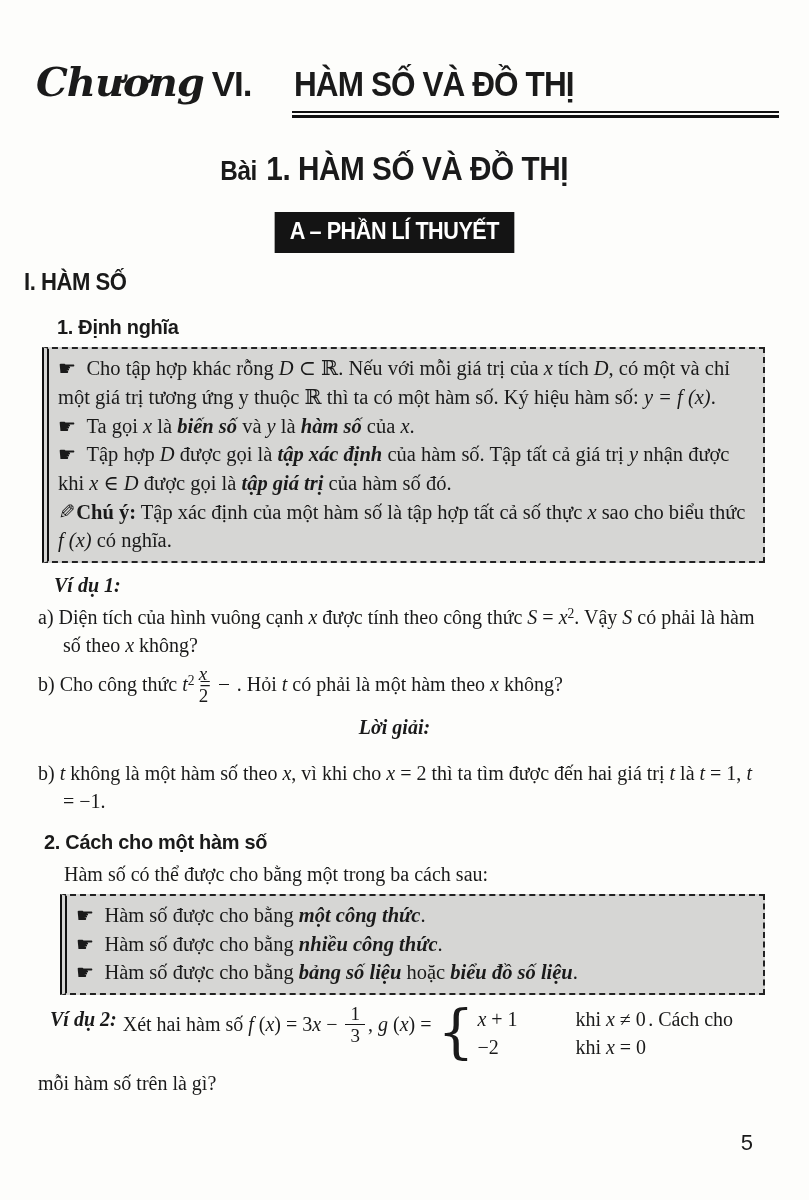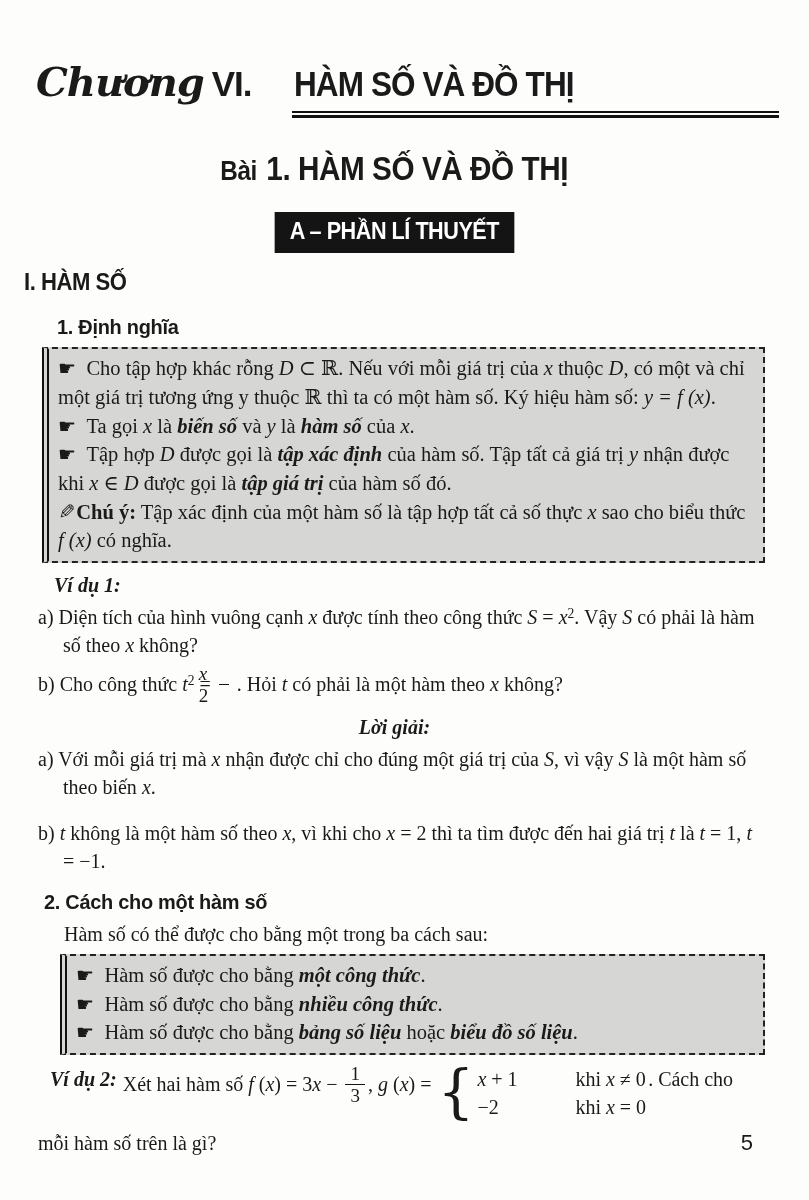--- a/index.html
+++ b/index.html
@@ -154,35 +154,34 @@
 
   <div class="abar">
     <span>A – PHẦN LÍ THUYẾT</span>
   </div>
 
   <h2 class="h-roman">I. HÀM SỐ</h2>
 
   <h3 class="h-sub">1. Định nghĩa</h3>
 
   <div class="graybox box1">
-    <p><span class="ptr">☛ </span><span>Cho tập hợp khác rỗng </span><span class="i">D</span><span> ⊂ ℝ. Nếu với mỗi giá trị của </span><span class="i">x</span><span> thuộc </span><span class="i">D</span><span>, có một và chỉ một giá trị tương ứng y thuộc ℝ thì ta có một hàm số. Ký hiệu hàm số: </span><span class="i">y = f (x)</span><span>.</span></p>
+    <p><span class="ptr">☛ </span><span>Cho tập hợp khác rỗng </span><span class="i">D</span><span> ⊂ ℝ. Nếu với mỗi giá trị của </span><span class="i">x</span><span> tích </span><span class="i">D</span><span>, có một và chỉ một giá trị tương ứng y thuộc ℝ thì ta có một hàm số. Ký hiệu hàm số: </span><span class="i">y = f (x)</span><span>.</span></p>
     <p><span class="ptr">☛ </span><span>Ta gọi </span><span class="i">x</span><span> là </span><span class="bi">biến số</span><span> và </span><span class="i">y</span><span> là </span><span class="bi">hàm số</span><span> của </span><span class="i">x</span><span>.</span></p>
     <p><span class="ptr">☛ </span><span>Tập hợp </span><span class="i">D</span><span> được gọi là </span><span class="bi">tập xác định</span><span> của hàm số. Tập tất cả giá trị </span><span class="i">y</span><span> nhận được khi </span><span class="i">x ∈ D</span><span> được gọi là </span><span class="bi">tập giá trị</span><span> của hàm số đó.</span></p>
     <p><span class="pencil">✎</span><span class="b">Chú ý:</span><span> Tập xác định của một hàm số là tập hợp tất cả số thực </span><span class="i">x</span><span> sao cho biểu thức </span><span class="i">f (x)</span><span> có nghĩa.</span></p>
   </div>
 
   <p class="vd">Ví dụ 1:</p>
   <p class="ex ex-a"><span>a) Diện tích của hình vuông cạnh </span><span class="i">x</span><span> được tính theo công thức </span><span class="i">S</span><span> = </span><span class="i">x</span><span class="sup">2</span><span>. Vậy </span><span class="i">S</span><span> có phải là hàm số theo </span><span class="i">x</span><span> không?</span></p>
   <p class="ex ex-b"><span>b) Cho công thức </span><span class="i">t</span><span class="sup">2</span><span> = </span><span class="frac">
         <span class="i num">x</span>
         <span class="den">2</span>
       </span><span> . Hỏi </span><span class="i">t</span><span> có phải là một hàm theo </span><span class="i">x</span><span> không?</span></p>
 
   <p class="center-bi">Lời giải:</p>
-  <p class="ex sol-a"><span>a) Với mỗi giá trị mà </span><span class="i">x</span><span> nhận được chỉ cho đúng một giá trị của </span><span class="i">S</span><span>, vì vậy </span><span class="i">S</span><span> là một hàm số theo biến </span><span class="i">x</span><span>.</span></p>
   <p class="ex sol-b"><span>b) </span><span class="i">t</span><span> không là một hàm số theo </span><span class="i">x</span><span>, vì khi cho </span><span class="i">x</span><span> = 2 thì ta tìm được đến hai giá trị </span><span class="i">t</span><span> là </span><span class="i">t</span><span> = 1, </span><span class="i">t</span><span> = −1.</span></p>
 
   <h3 class="h-sub2">2. Cách cho một hàm số</h3>
   <p class="intro2">Hàm số có thể được cho bằng một trong ba cách sau:</p>
 
   <div class="graybox box2">
     <p><span class="ptr">☛ </span><span>Hàm số được cho bằng </span><span class="bi">một công thức</span><span>.</span></p>
     <p><span class="ptr">☛ </span><span>Hàm số được cho bằng </span><span class="bi">nhiều công thức</span><span>.</span></p>
     <p><span class="ptr">☛ </span><span>Hàm số được cho bằng </span><span class="bi">bảng số liệu</span><span> hoặc </span><span class="bi">biểu đồ số liệu</span><span>.</span></p>
   </div>

